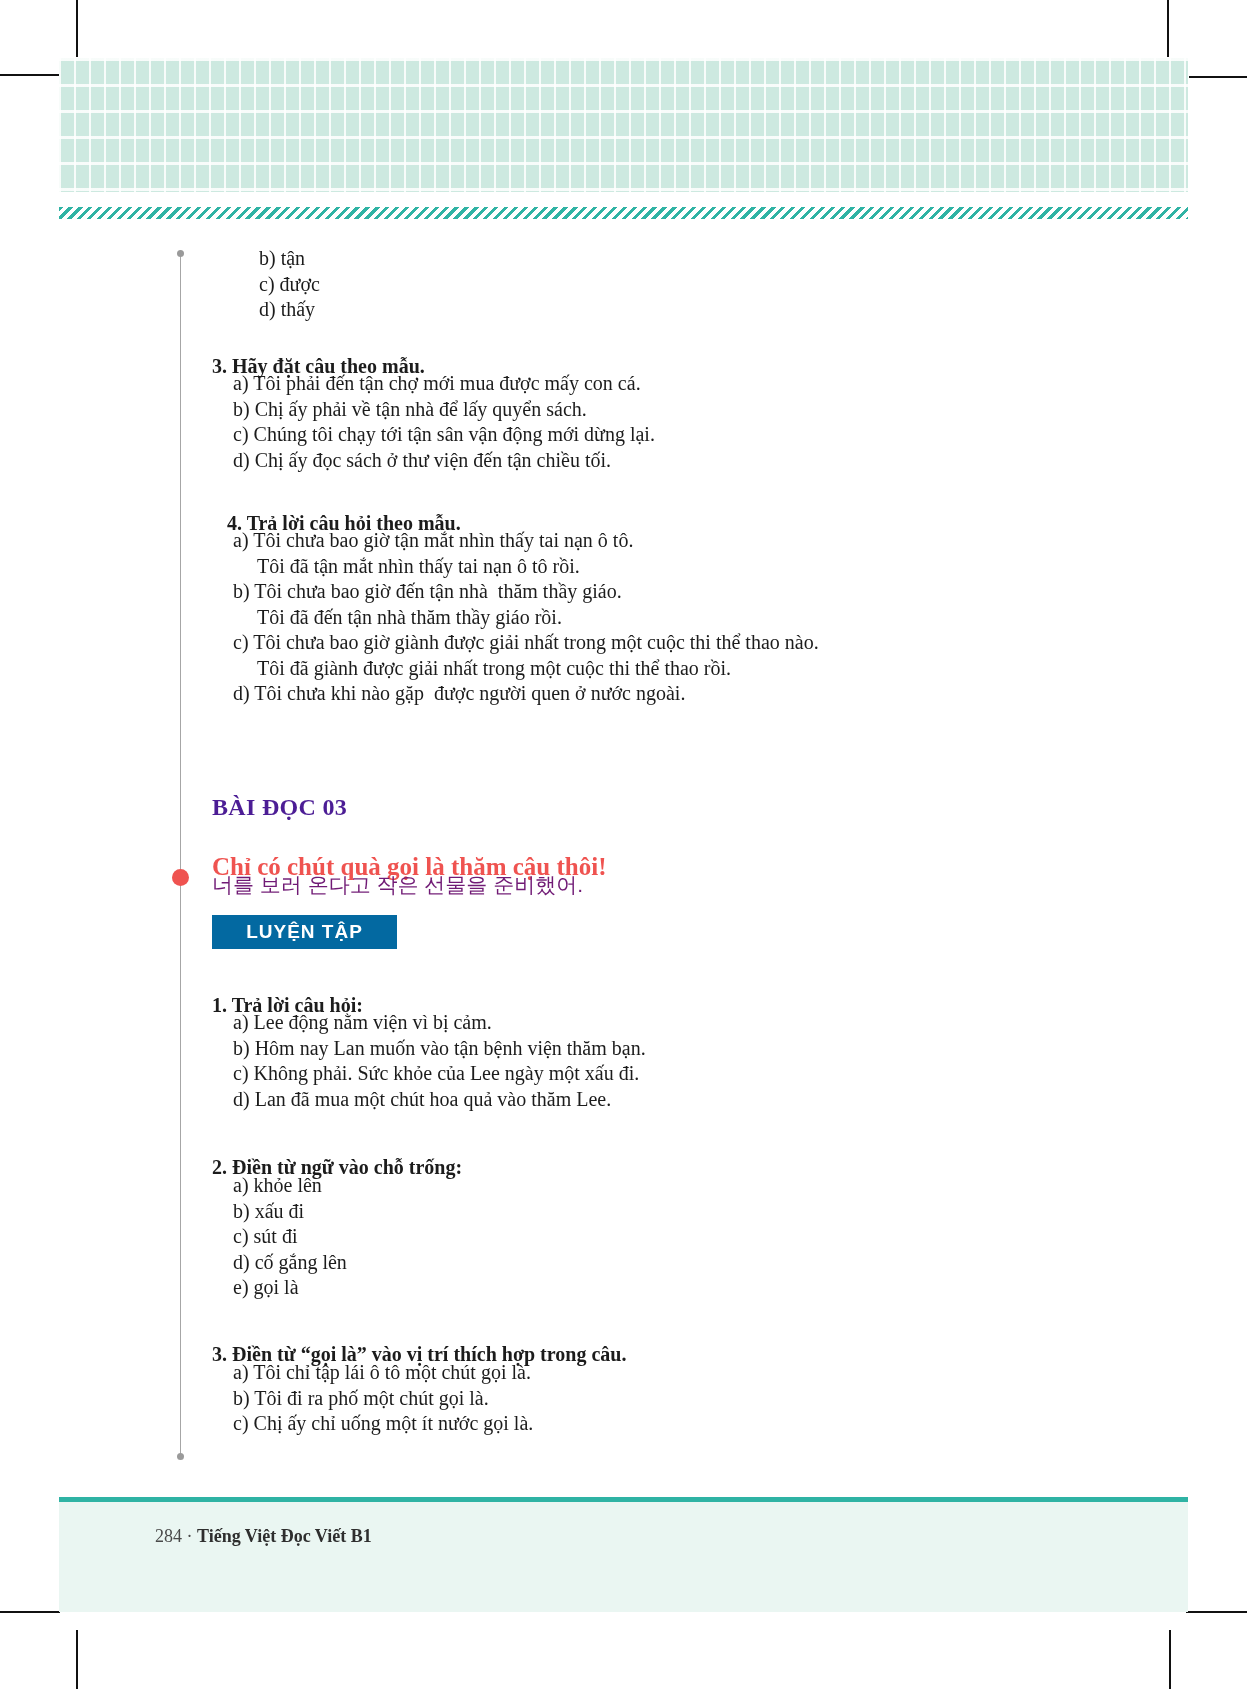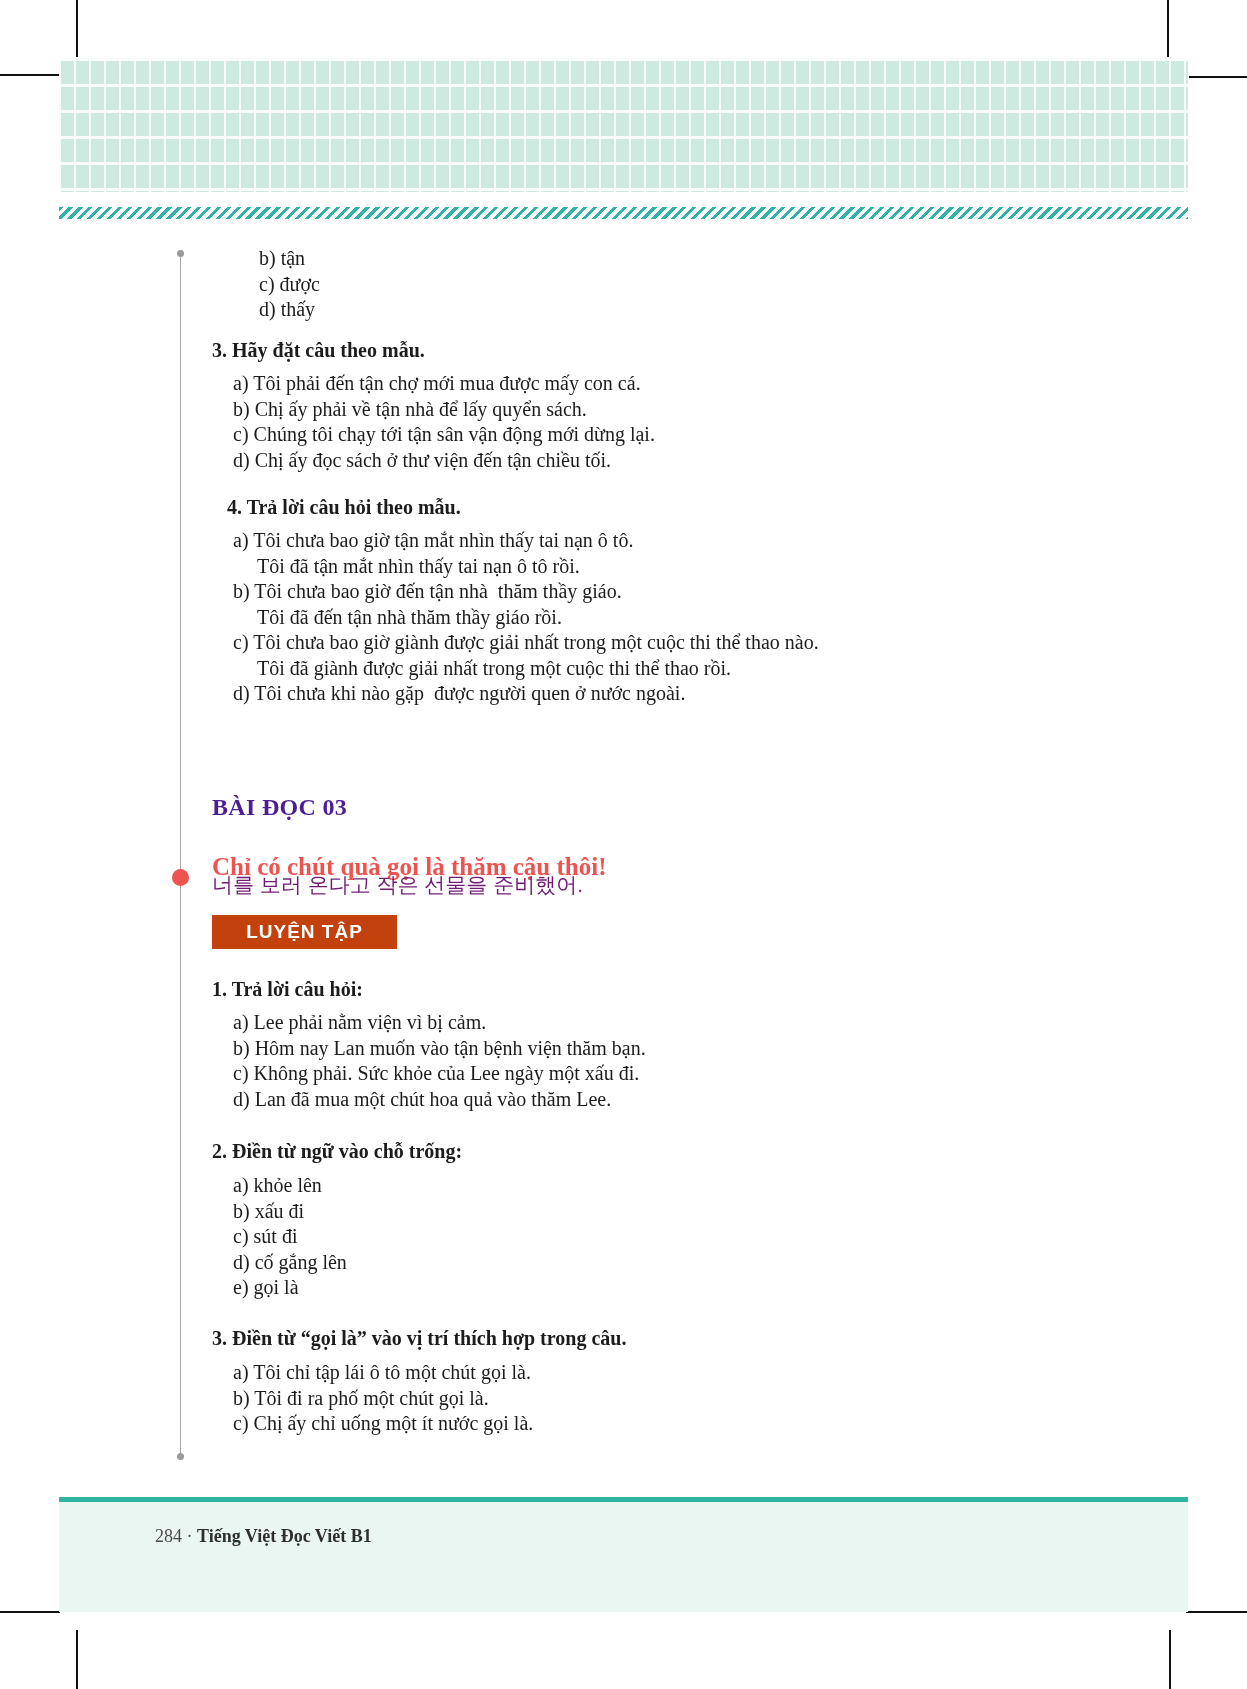--- a/index.html
+++ b/index.html
@@ -32,32 +32,32 @@
   }
   
   .vrule{position:absolute;left:180px;top:253px;width:1px;height:1204px;background:#a6a6a6;}
   .dot{position:absolute;border-radius:50%;}
   .dot-top{left:177px;top:250px;width:7px;height:7px;background:#9a9a9a;}
   .dot-bottom{left:177px;top:1453px;width:7px;height:7px;background:#9a9a9a;}
   .dot-red{left:172px;top:869px;width:17px;height:17px;background:#ef5350;}
   
   .blk{position:absolute;font-size:20px;line-height:25.5px;}
   .line{white-space:pre-wrap;}
-  .hd{font-weight:bold;}
+  .hd{font-weight:bold;margin-top:16px;}
   .ans{padding-left:24px;}
   .b-options{left:233px;top:246px;margin-left:26px;}
   .b-h3{left:212px;top:338px;}
   .b-ex3{left:233px;top:371px;}
   .b-h4{left:227px;top:495px;}
   .b-ex4{left:233px;top:528px;}
   .reading-label{left:212px;top:792px;font-size:24px;line-height:30px;font-weight:bold;color:#4c1d95;letter-spacing:.3px;}
   .reading-title{left:212px;top:838px;font-size:25px;line-height:30px;font-weight:bold;color:#ef5350;margin-top:14px;}
   .reading-korean{left:212px;top:872px;font-size:21px;line-height:26px;color:#701a75;font-family:"Liberation Sans",sans-serif;}
   .badge{
-    position:absolute;left:212px;top:915px;width:185px;height:34px;background:#c2410c;
+    position:absolute;left:212px;top:915px;width:185px;height:34px;background:#0369a1;
     display:flex;align-items:center;justify-content:center;color:#ffffff;
     font-family:"Liberation Sans",sans-serif;font-weight:bold;font-size:19px;letter-spacing:1px;
   }
   .b-h1p{left:212px;top:977px;}
   .b-p1{left:233px;top:1010px;}
   .b-h2p{left:212px;top:1139px;}
   .b-p2{left:233px;top:1173px;}
   .b-h3p{left:212px;top:1326px;}
   .b-p3{left:233px;top:1360px;}
   
@@ -116,21 +116,21 @@
 
   <div class="blk reading-label">BÀI ĐỌC 03</div>
   <div class="blk reading-title">Chỉ có chút quà gọi là thăm cậu thôi!</div>
   <div class="blk reading-korean">너를 보러 온다고 작은 선물을 준비했어.</div>
   <div class="badge">
     <span>LUYỆN TẬP</span>
   </div>
 
   <div class="blk b-h1p hd">1. Trả lời câu hỏi:</div>
   <div class="blk b-p1">
-    <div class="line">a) Lee phải nằm viện vì bị cảm.</div>
+    <div class="line">a) Lee động nằm viện vì bị cảm.</div>
     <div class="line">b) Hôm nay Lan muốn vào tận bệnh viện thăm bạn.</div>
     <div class="line">c) Không phải. Sức khỏe của Lee ngày một xấu đi.</div>
     <div class="line">d) Lan đã mua một chút hoa quả vào thăm Lee.</div>
   </div>
 
   <div class="blk b-h2p hd">2. Điền từ ngữ vào chỗ trống:</div>
   <div class="blk b-p2">
     <div class="line">a) khỏe lên</div>
     <div class="line">b) xấu đi</div>
     <div class="line">c) sút đi</div>

